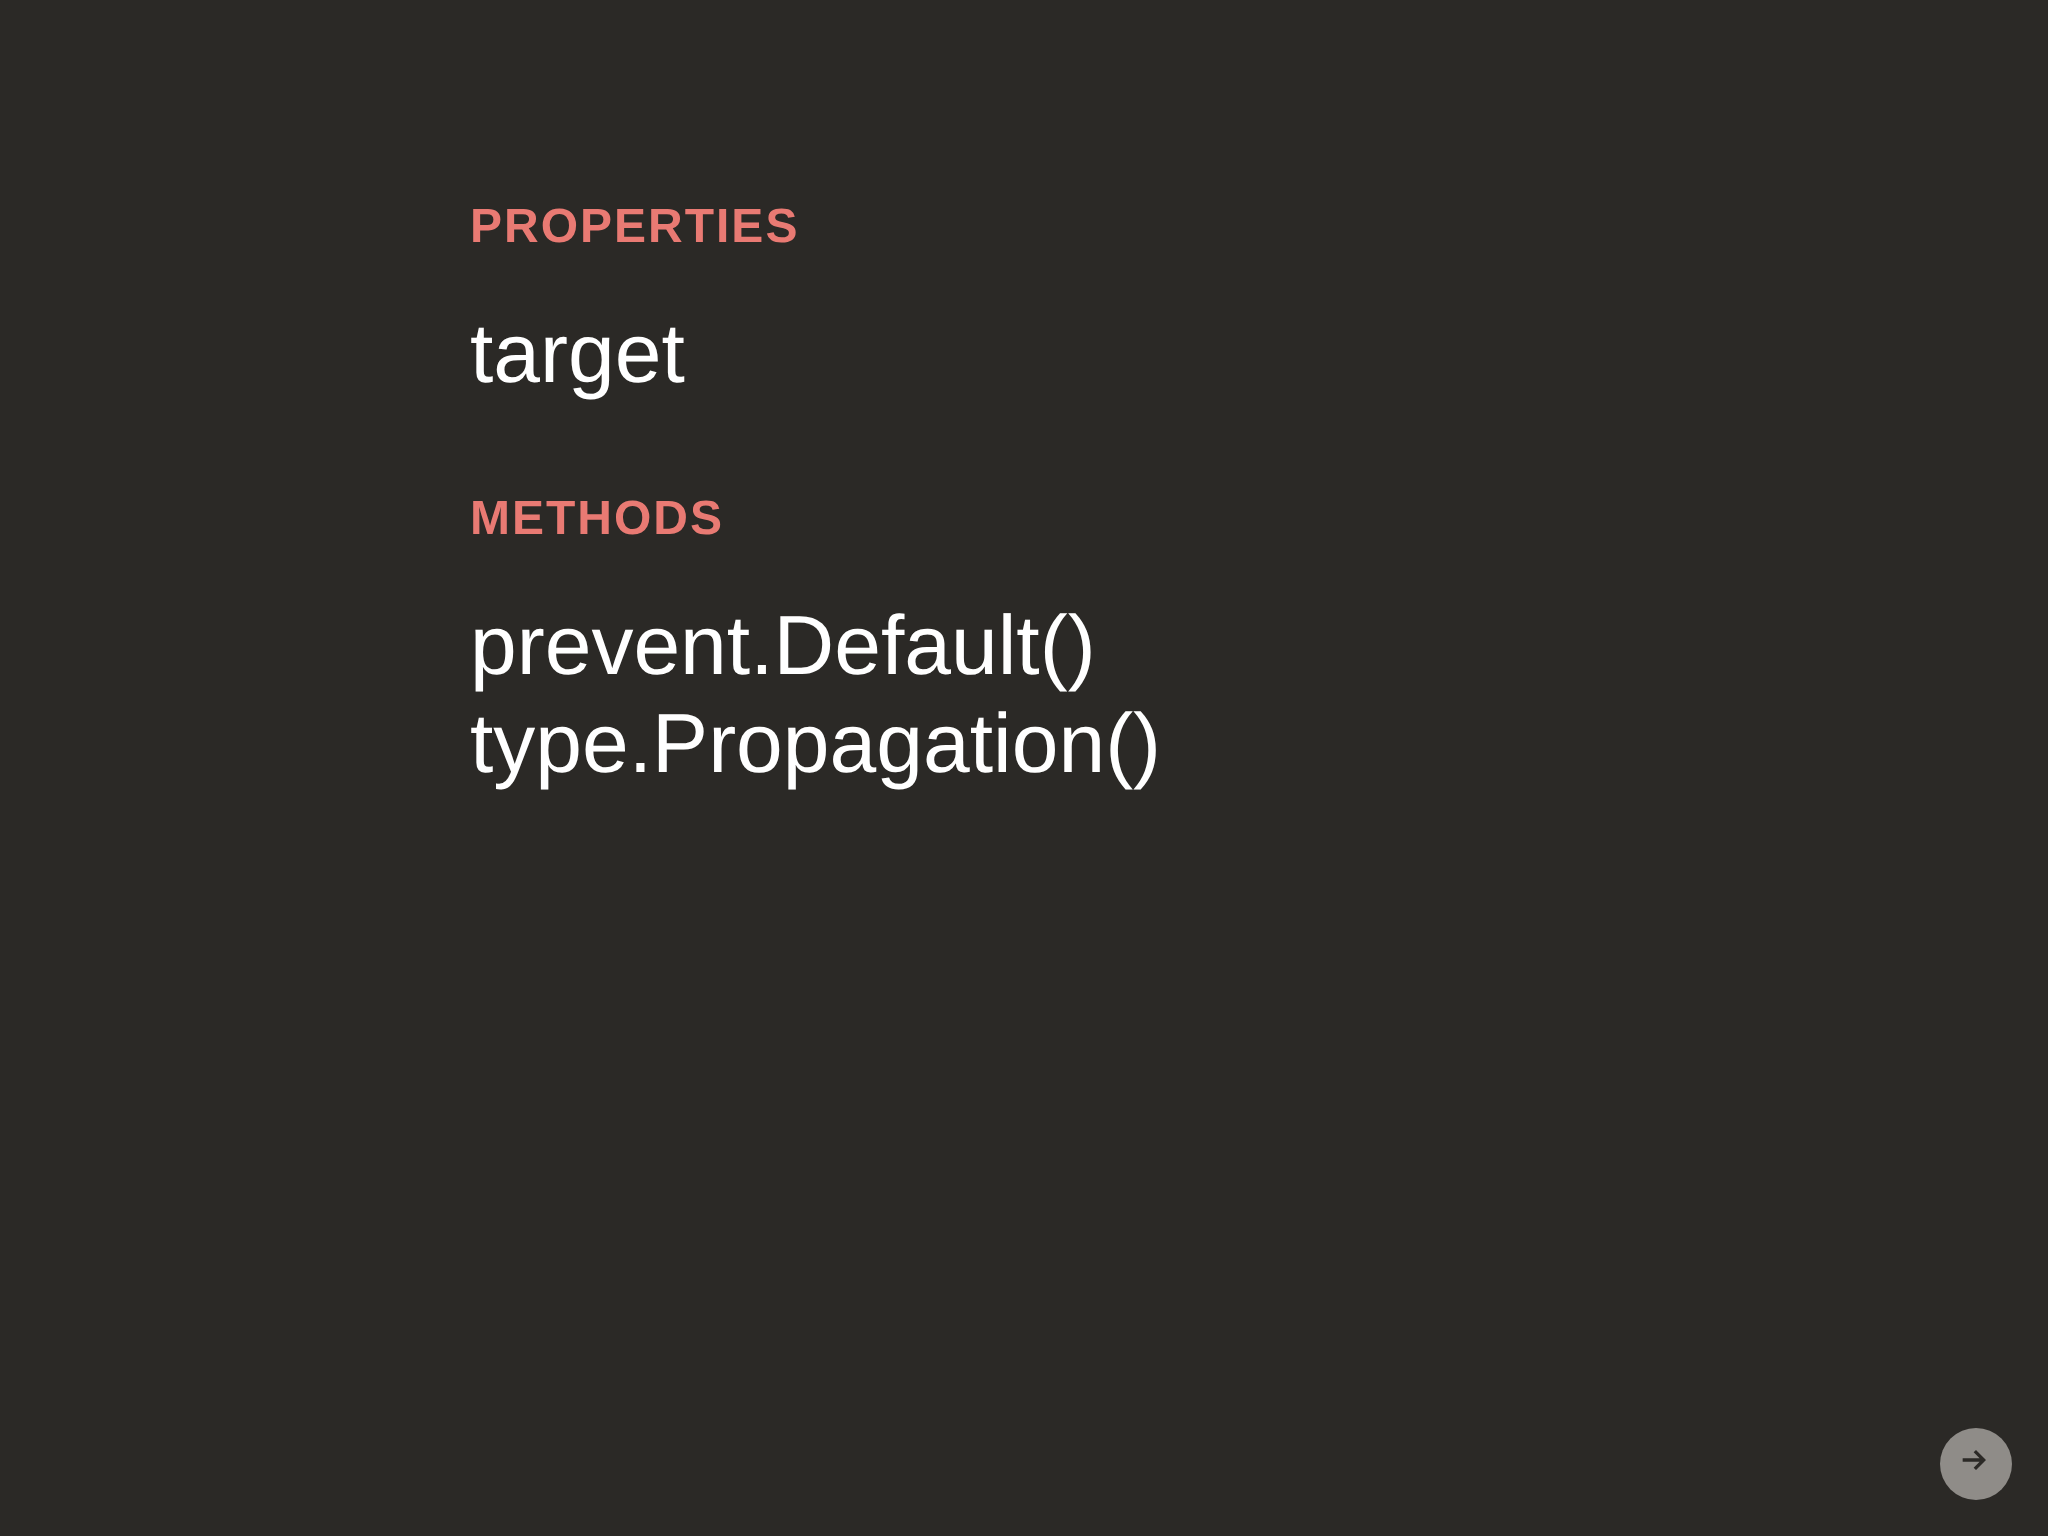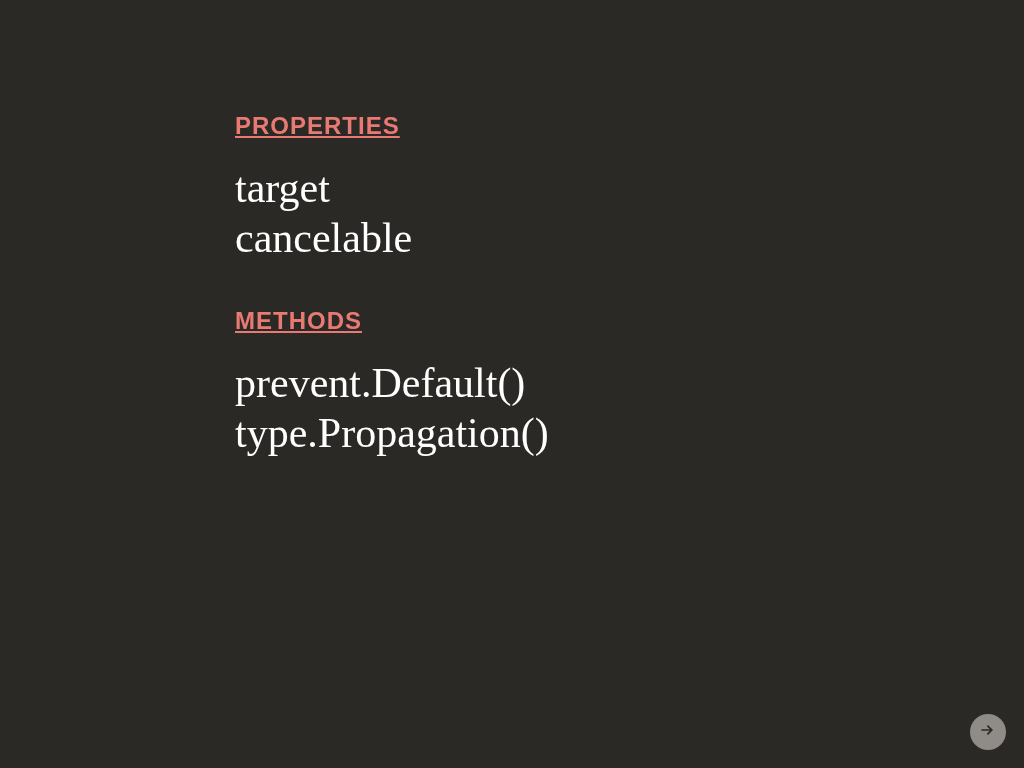--- a/index.html
+++ b/index.html
@@ -15,29 +15,27 @@
   .slide {
     position: absolute;
     left: 235px;
     top: 100px;
   }
   .section-heading {
     color: #e97a73;
     font-size: 24px;
     font-weight: bold;
     letter-spacing: 1px;
-    margin: 12px 0 24px 0;
-    text-decoration: underline;
+    margin: 0 0 24px 0;
   }
   .items {
     color: #ffffff;
     font-size: 42px;
     line-height: 1.18;
     margin: 0 0 44px 0;
-    font-family: Liberation Serif, serif;
   }
   .item {
     display: block;
   }
   .next-btn {
     position: absolute;
     right: 18px;
     bottom: 18px;
     width: 36px;
     height: 36px;
@@ -56,21 +54,20 @@
 </style>
 </head>
 <body>
 
 <div class="slide">
 
   <div>
     <div class="section-heading">PROPERTIES</div>
     <div class="items">
       <span class="item">target</span>
-      <span class="item">cancelable</span>
     </div>
   </div>
 
   <div>
     <div class="section-heading">METHODS</div>
     <div class="items">
       <span class="item">prevent.Default()</span>
       <span class="item">type.Propagation()</span>
     </div>
   </div>

